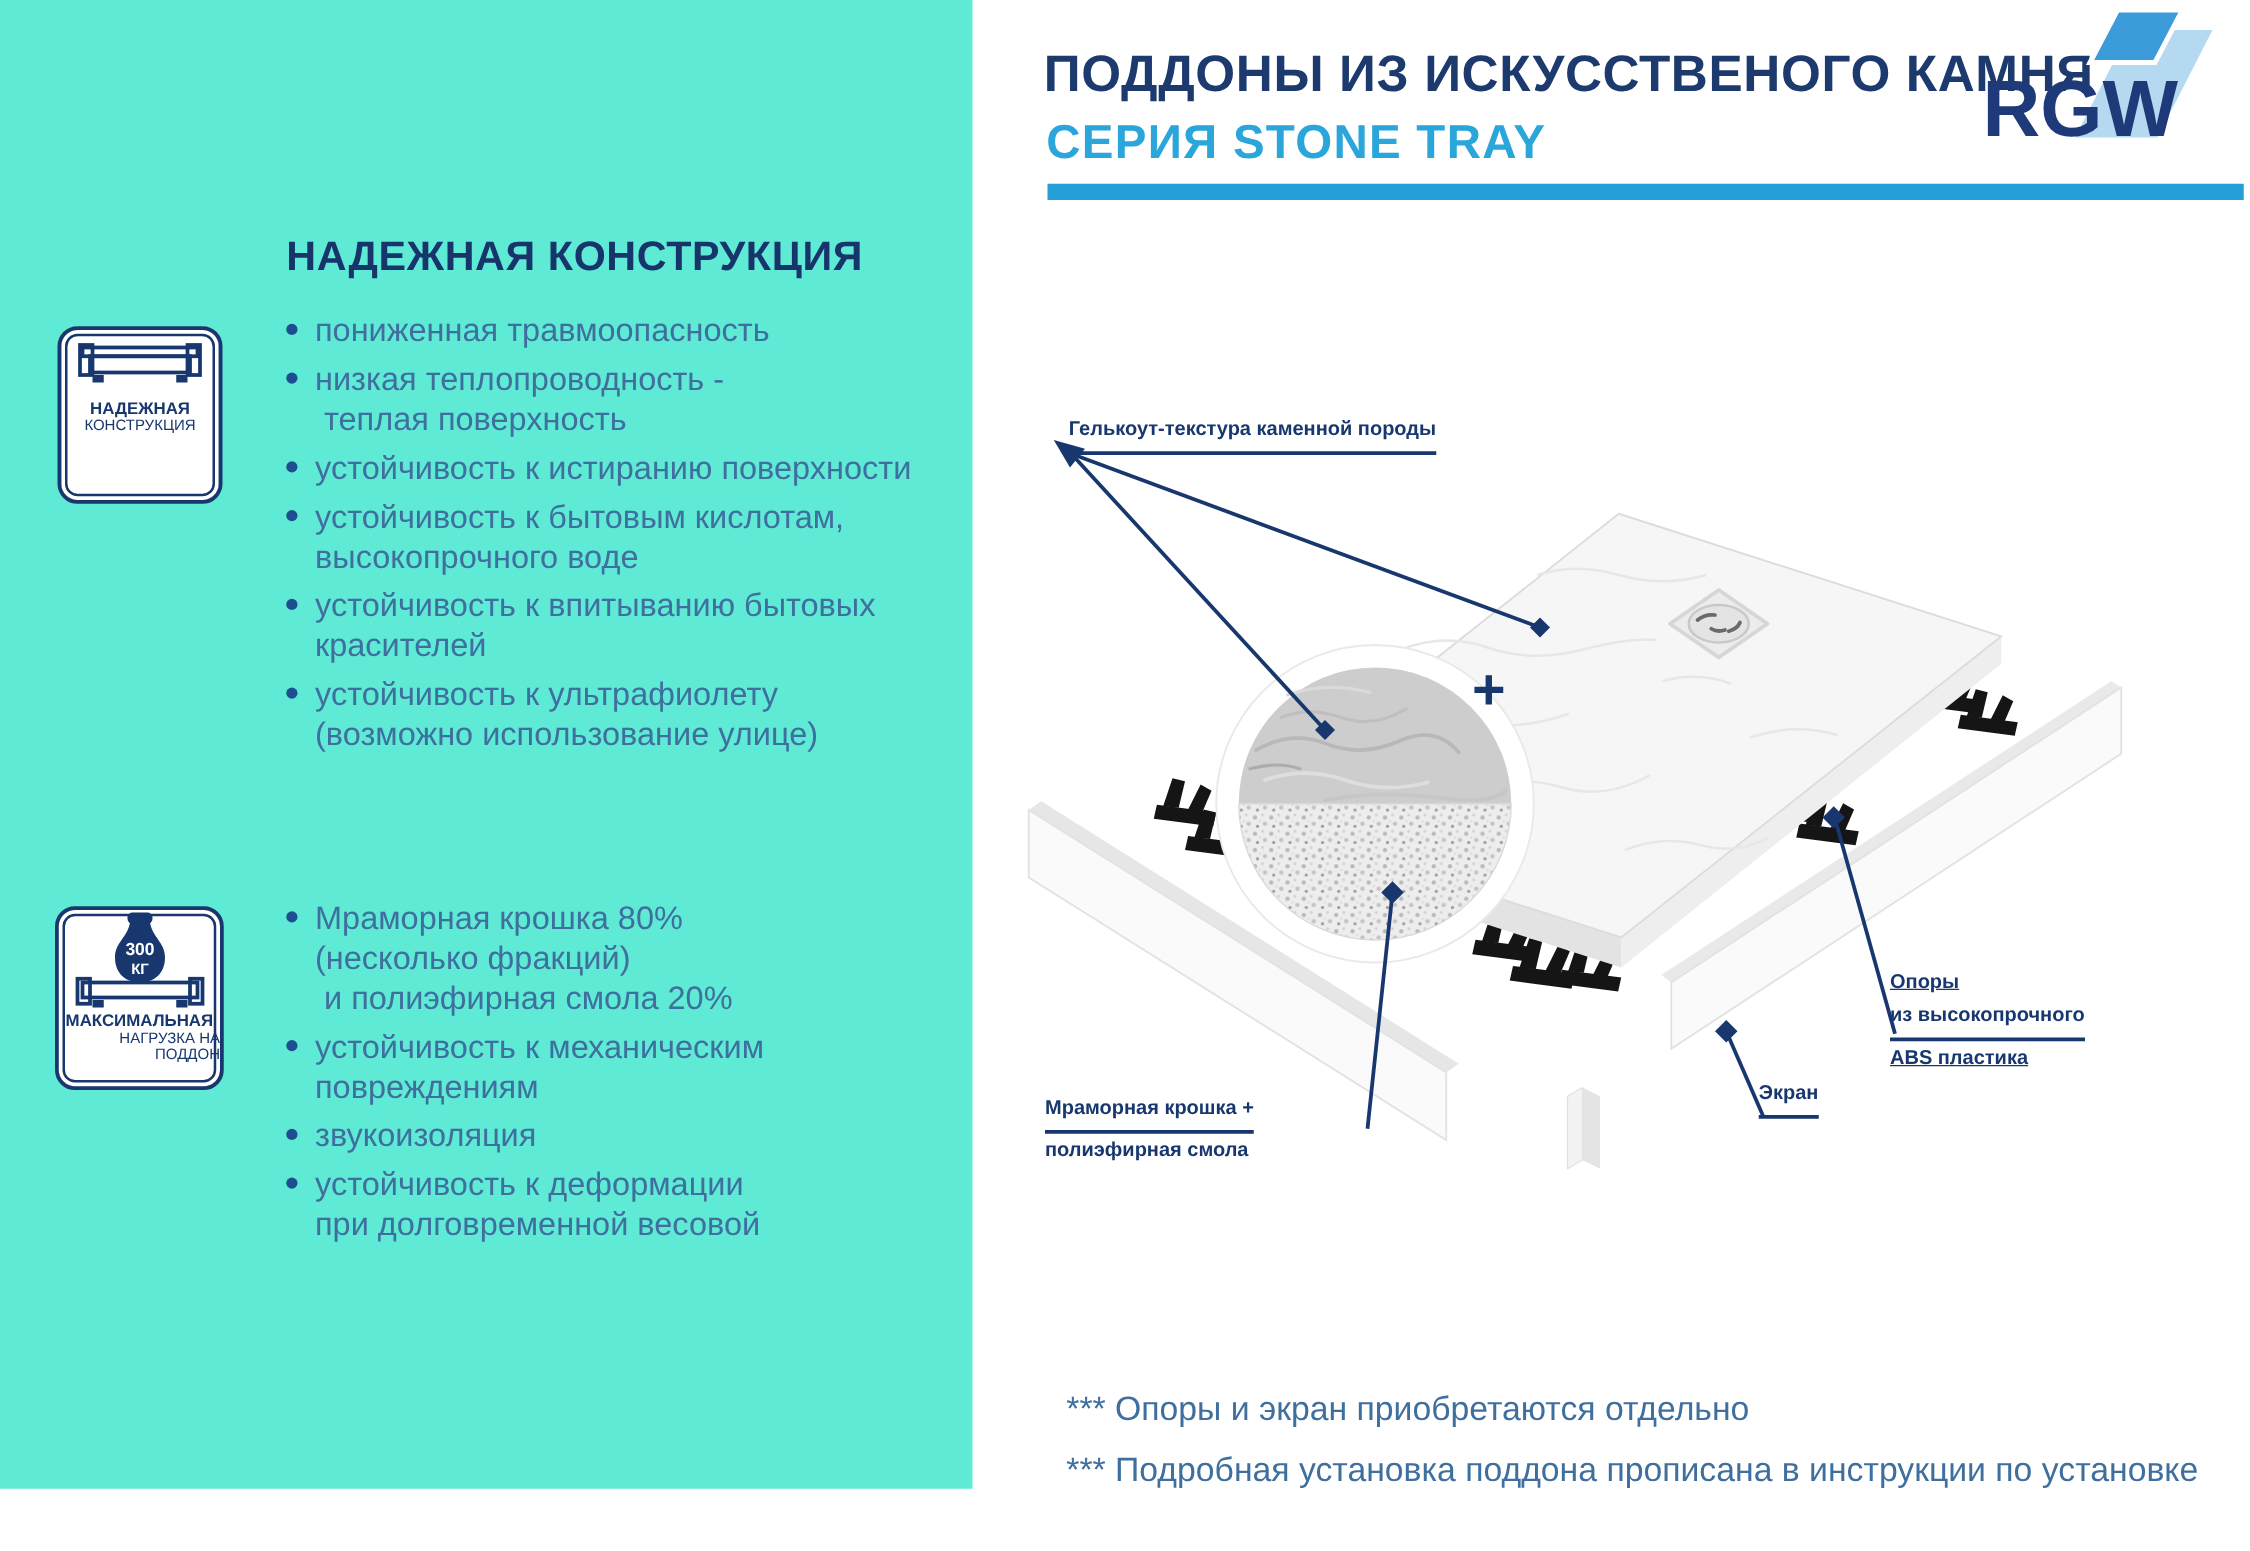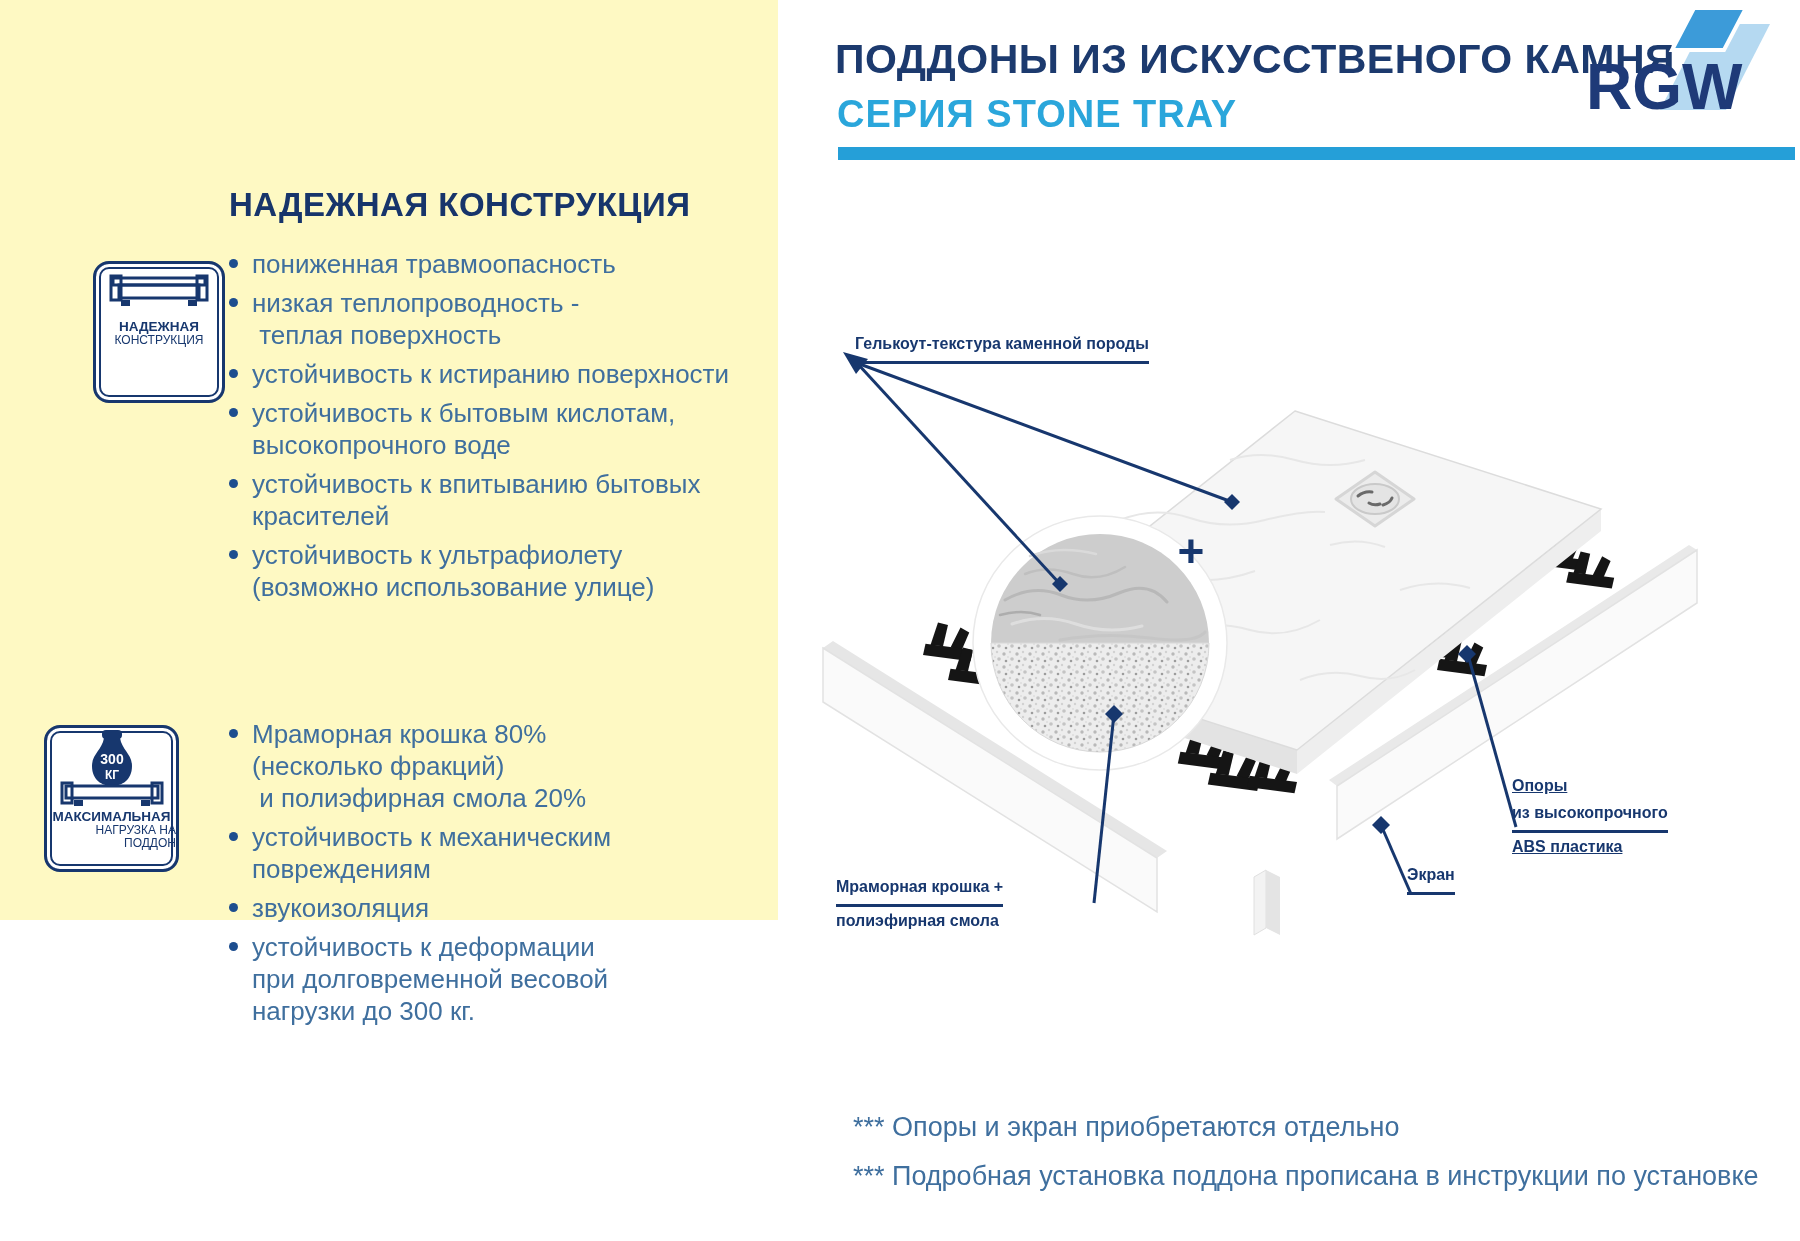--- a/index.html
+++ b/index.html
@@ -1,27 +1,27 @@
 <!DOCTYPE html>
 <html><head>
 <meta charset="utf-8">
 <style>
   html,body{margin:0;padding:0;}
   body{width:1800px;height:1241px;position:relative;background:#ffffff;
        font-family:"Liberation Sans",sans-serif;overflow:hidden;}
   .abs{position:absolute;}
 
   
-  .left-panel{left:0;top:0;width:778px;height:920px;background:#fef9c3;}
+  .left-panel{left:0;top:0;width:778px;height:1191px;background:#5eead4;}
   .lp-heading{left:229px;top:186px;font-size:33px;font-weight:bold;color:#17356b;letter-spacing:.5px;}
 
   .badge{background:#ffffff;border:3px solid #17376e;border-radius:16px;
          box-shadow:inset 0 0 0 3px #fff, inset 0 0 0 5px #17376e;
          display:flex;flex-direction:column;align-items:center;justify-content:flex-start;}
-  .badge-1{left:46px;top:261px;width:126px;height:136px;margin-left:47px;}
+  .badge-1{left:46px;top:261px;width:126px;height:136px;}
   .badge-2{left:44px;top:725px;width:129px;height:141px;}
   .badge svg{display:block;}
   .badge-cap{ text-align:center;line-height:1.05;color:#17376e;}
   .badge-cap .b1{font-weight:bold;font-size:13.5px;}
   .badge-cap .b2{font-size:12px;text-align:right;}
 
   .blist{left:229px;width:470px;}
   .blist-1{top:248px;}
   .blist-2{top:718px;}
   .b-item{display:flex;margin-bottom:7px;}
@@ -133,21 +133,21 @@
       <div class="b-item">
         <span class="dot"></span>
         <span class="b-lines"><div>устойчивость к механическим</div><div>повреждениям</div></span>
       </div>
       <div class="b-item">
         <span class="dot"></span>
         <span class="b-lines"><div>звукоизоляция</div></span>
       </div>
       <div class="b-item">
         <span class="dot"></span>
-        <span class="b-lines"><div>устойчивость к деформации</div><div>при долговременной весовой</div><div>нагрузки до 300 кг.</div></span>
+        <span class="b-lines"><div>устойчивость к деформации</div><div>при долговременной весовой</div></span>
       </div>
     </div>
 </div>
 
 <div class="abs title">ПОДДОНЫ ИЗ ИСКУССТВЕНОГО КАМНЯ</div>
 <div class="abs subtitle">СЕРИЯ STONE TRAY</div>
 <div class="abs hr-bar"></div>
 
 <svg class="abs logo-svg" width="215" height="118" viewBox="0 0 215 118">
   <polygon points="126,18 192,18 148,104 82,104" fill="#b5d9f1"></polygon>

